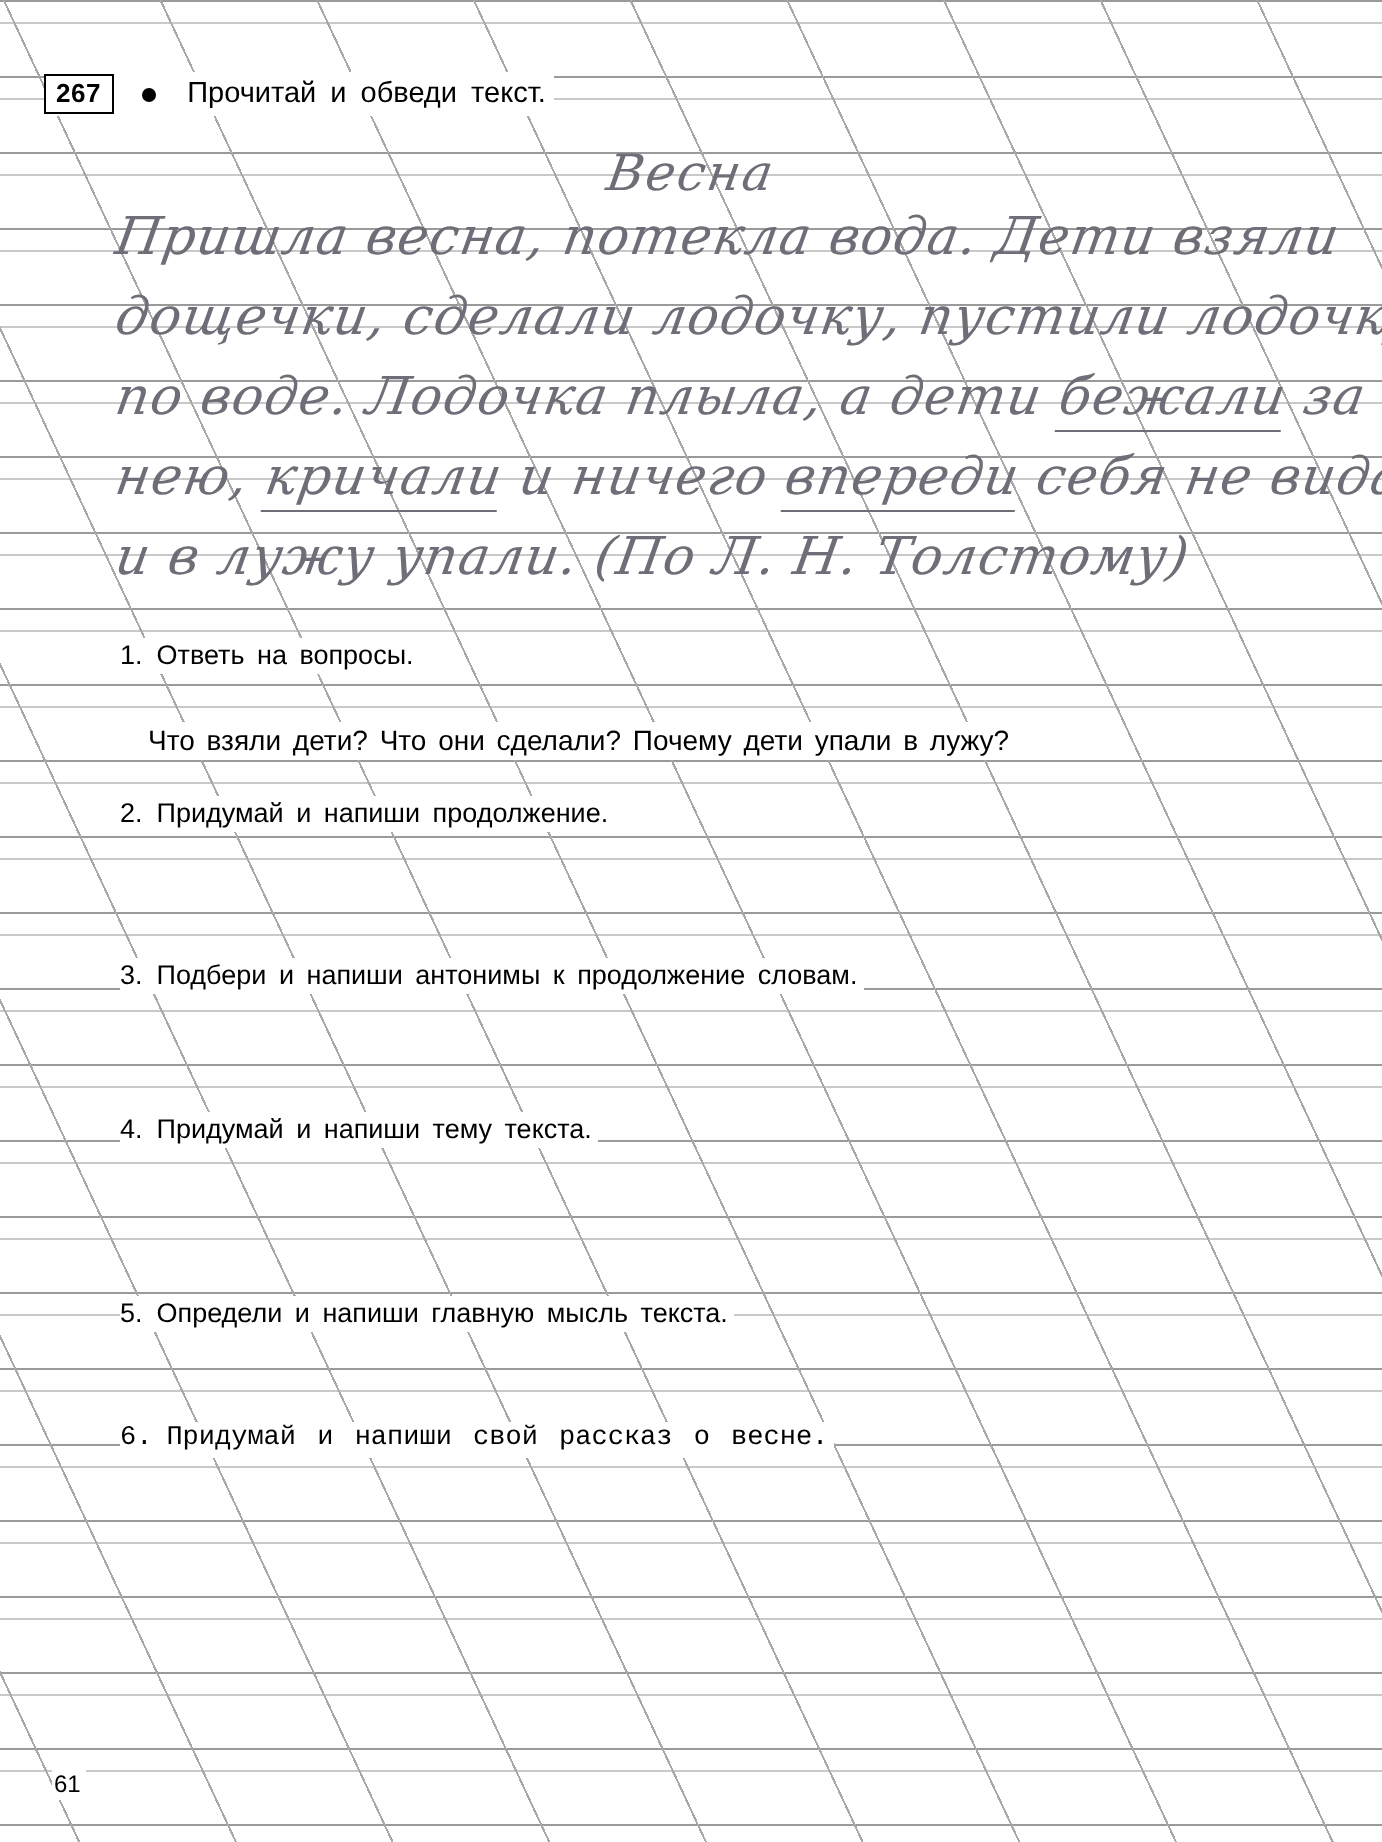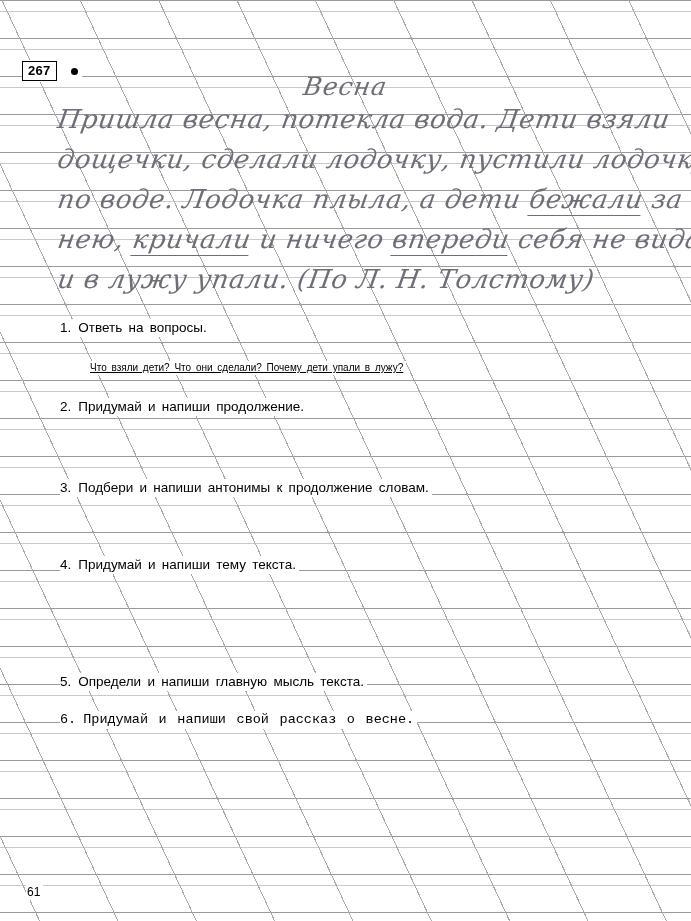--- a/index.html
+++ b/index.html
@@ -64,21 +64,20 @@
 
   
   .header-row {
     left: 22px;
     top: 36px;
     display: flex;
     align-items: center;
     gap: 0;
     background: #ffffff;
     padding: 1px 4px 1px 0;
-    margin-top: 24px;
   }
   .ex-number {
     border: 1.6px solid #000000;
     font-weight: bold;
     font-size: 13px;
     line-height: 1;
     padding: 2px 5px 3px 5px;
     color: #000000;
     background: #ffffff;
     letter-spacing: 0.3px;
@@ -137,36 +136,35 @@
     font-size: 13.5px;
     color: #000000;
     white-space: nowrap;
     word-spacing: 2.5px;
     background: #ffffff;
     padding: 1px 3px 2px 0;
   }
   .task .num { margin-right: 7px; }
 
   .subquestion {
-    left: 90px;
-    font-size: 10px;
+    left: 74px;
+    font-size: 14px;
     color: #000000;
     white-space: nowrap;
     word-spacing: 2px;
     background: #ffffff;
     padding: 1px 3px 2px 0;
-    text-decoration: underline;
   }
 
   .t1 { top: 319px; }
   .q1 { top: 361px; }
   .t2 { top: 398px; }
   .t3 { top: 479px; }
   .t4 { top: 556px; }
-  .t5 { top: 673px; }
+  .t5 { top: 648px; }
   .t6 { top: 711px; font-family: Liberation Mono, monospace; }
 
   .page-number {
     left: 26px;
     top: 885px;
     font-size: 12px;
     color: #000000;
     background: #ffffff;
     padding: 0 3px 1px 1px;
   }
@@ -179,20 +177,21 @@
   <div id="ruling">
     <div class="hrule-layer"></div>
     <div class="slant-layer"></div>
   </div>
 
   <div id="content">
 
     <div class="abs header-row">
       <span class="ex-number">267</span>
       <span class="bullet"></span>
+      <span class="header-text">Прочитай и обведи текст.</span>
     </div>
 
     <div class="abs cursive-title">Весна</div>
 
     <div class="abs cursive-line cl1"><span>Пришла весна, потекла вода. Дети взяли</span></div>
 
     <div class="abs cursive-line cl2"><span>дощечки, сделали лодочку, пустили лодочку</span></div>
 
     <div class="abs cursive-line cl3"><span>по воде. Лодочка плыла, а дети </span><span class="u">бежали</span><span> за</span></div>
 

